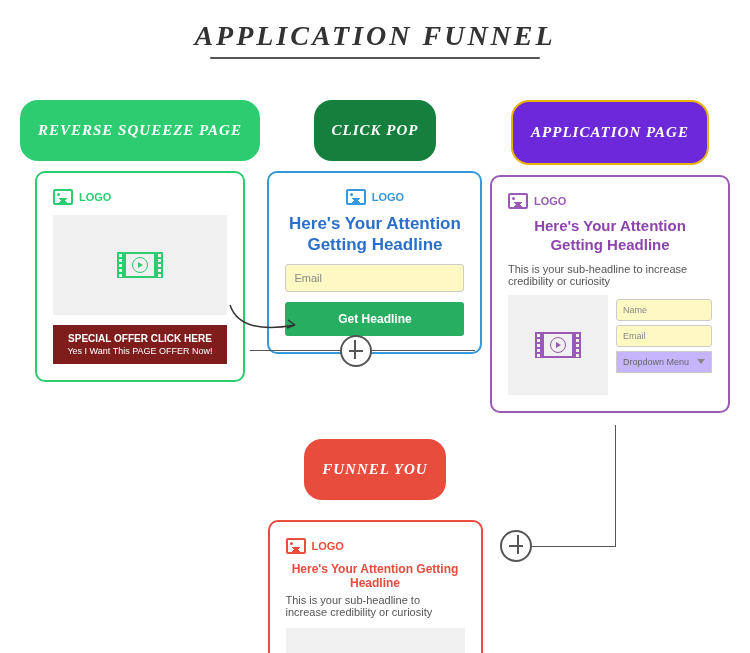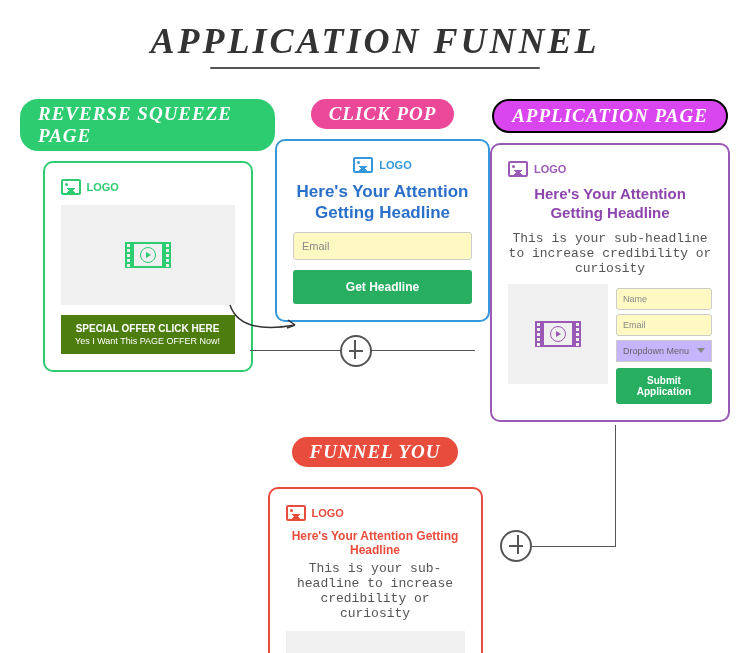--- a/index.html
+++ b/index.html
@@ -1,24 +1,24 @@
 <!DOCTYPE html>
 <html><head>
 <meta charset="utf-8">
 <style>
 * { box-sizing: border-box; margin: 0; padding: 0; }
 body { font-family: Arial, Helvetica, sans-serif; background: #fff; width: 750px; height: 653px; position: relative; }
 
-.title { text-align: center; font-family: 'Brush Script MT', cursive; font-style: italic; font-weight: bold; font-size: 36px; letter-spacing: 3px; color: #333; margin-top: 20px; }
+.title { text-align: center; font-family: 'Brush Script MT', cursive; font-style: italic; font-weight: bold; font-size: 28px; letter-spacing: 3px; color: #333; margin-top: 20px; }
 .title-underline { width: 330px; height: 2px; background: #555; margin: 5px auto 30px; border-radius: 1px; }
 
-.pill { display: inline-block; padding: 4px 18px; border-radius: 18px; color: #fff; font-family: 'Brush Script MT', cursive; font-style: italic; font-weight: bold; font-size: 19px; letter-spacing: 1px; }
+.pill { display: inline-block; padding: 22px 18px; border-radius: 18px; color: #fff; font-family: 'Brush Script MT', cursive; font-style: italic; font-weight: bold; font-size: 15px; letter-spacing: 1px; margin-top: 11px; }
 .pill-green { background: #2ecc71; }
-.pill-blue { background: #ec4899; }
-.pill-purple { background: #d946ef; border: 2px solid #000000; font-style: italic; }
+.pill-blue { background: #15803d; }
+.pill-purple { background: #6d28d9; border: 2px solid #eab308; font-style: italic; }
 .pill-orange { background: #e74c3c; }
 
 .row1 { display: flex; justify-content: space-between; padding: 0 20px; }
 .col { display: flex; flex-direction: column; align-items: center; }
 .pill-wrap { margin-bottom: 10px; }
 
 .card { background: #fff; border-radius: 10px; padding: 16px; }
 .card-green { border: 2px solid #2ecc71; width: 210px; }
 .card-blue { border: 2px solid #3498db; width: 215px; }
 .card-purple { border: 2px solid #9b59b6; width: 240px; }
@@ -36,27 +36,27 @@
 
 .video-box { background: #f0f0f0; height: 100px; display: flex; align-items: center; justify-content: center; margin: 10px 0; }
 .video-icon { width: 36px; height: 26px; border: 2px solid currentColor; position: relative; display: inline-flex; align-items: center; justify-content: center; }
 .video-icon::before, .video-icon::after { content: ''; position: absolute; top: -2px; bottom: -2px; width: 5px; border: 2px solid currentColor; border-top: none; border-bottom: none; background: repeating-linear-gradient(to bottom, currentColor 0 2px, transparent 2px 5px); }
 .video-icon::before { left: -7px; }
 .video-icon::after { right: -7px; }
 .play-tri { width: 0; height: 0; border-left: 8px solid currentColor; border-top: 5px solid transparent; border-bottom: 5px solid transparent; margin-left: 2px; }
 .play-circle { width: 16px; height: 16px; border: 1.5px solid currentColor; border-radius: 50%; display: flex; align-items: center; justify-content: center; }
 .play-circle .play-tri { border-left-width: 5px; border-top-width: 3px; border-bottom-width: 3px; margin-left: 1px; }
 
-.green-btn { background: #4d7c0f; color: #fff; text-align: center; padding: 8px 4px; font-size: 10px; font-weight: bold; }
+.green-btn { background: #7f1d1d; color: #fff; text-align: center; padding: 8px 4px; font-size: 10px; font-weight: bold; }
 .green-btn .sub { font-weight: normal; font-size: 9px; margin-top: 2px; }
 
 .headline-blue { color: #2a6fc9; font-weight: bold; text-align: center; font-size: 17px; line-height: 1.25; margin: 8px 0; }
 .headline-purple { color: #8e44ad; font-weight: bold; text-align: center; font-size: 15px; line-height: 1.25; margin: 8px 0; }
 .headline-orange { color: #e74c3c; font-weight: bold; text-align: center; font-size: 12px; margin: 8px 0 4px; }
-.subhead { font-size: 13px; color: #555; text-align: center; font-family: Liberation Mono, monospace; }
+.subhead { font-size: 11px; color: #555; text-align: left; }
 
 .input { width: 100%; border: 1px solid #ccc; border-radius: 3px; padding: 7px 8px; font-size: 11px; color: #888; background: #fef9c3; margin-top: 6px; }
 .cta-btn { background: #27ae60; color: #fff; text-align: center; padding: 10px; font-size: 12px; font-weight: bold; border-radius: 3px; margin-top: 10px; }
 
 .form-col { display: flex; flex-direction: column; width: 96px; }
 .form-col .input { padding: 5px 6px; font-size: 9px; margin-top: 4px; }
 .form-col .input.tall { height: 40px; }
 .form-col .dropdown { width: 100%; border: 1px solid #ccc; background: #c4b5fd; padding: 5px 6px; font-size: 9px; color: #666; margin-top: 4px; display: flex; justify-content: space-between; align-items: center; }
 .chev { width: 0; height: 0; border-left: 4px solid transparent; border-right: 4px solid transparent; border-top: 5px solid #888; }
 
@@ -137,21 +137,20 @@
               </span>
             </span>
         </div>
         <div class="form-col">
           <div class="input">Name</div>
           <div class="input">Email</div>
           <div class="dropdown">
             <span>Dropdown Menu</span>
             <span class="chev"></span>
           </div>
-          <div class="cta-btn" style="margin-top:6px;padding:7px;font-size:10px;">Submit Application</div>
         </div>
       </div>
     </div>
   </div>
 </div>
 
 <div class="abs" style="left:250px; top:350px; width:225px; height:1px; background:#555;"></div>
 
 <svg class="abs" style="left:225px; top:300px; width:80px; height:40px;" viewBox="0 0 80 40">
   <path d="M5,5 Q15,35 70,25" stroke="#333" stroke-width="1.5" fill="none"></path>

